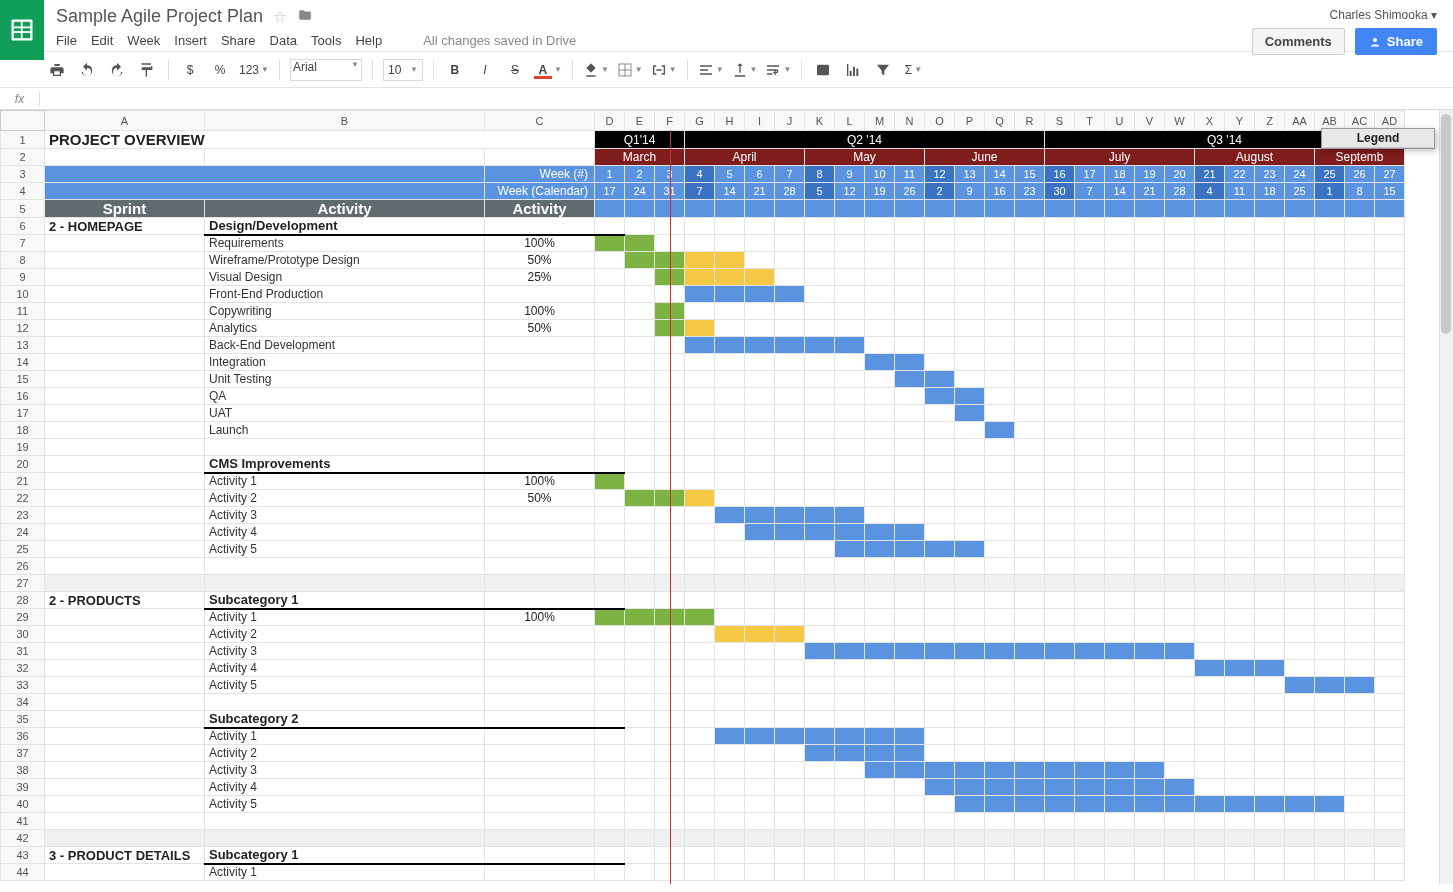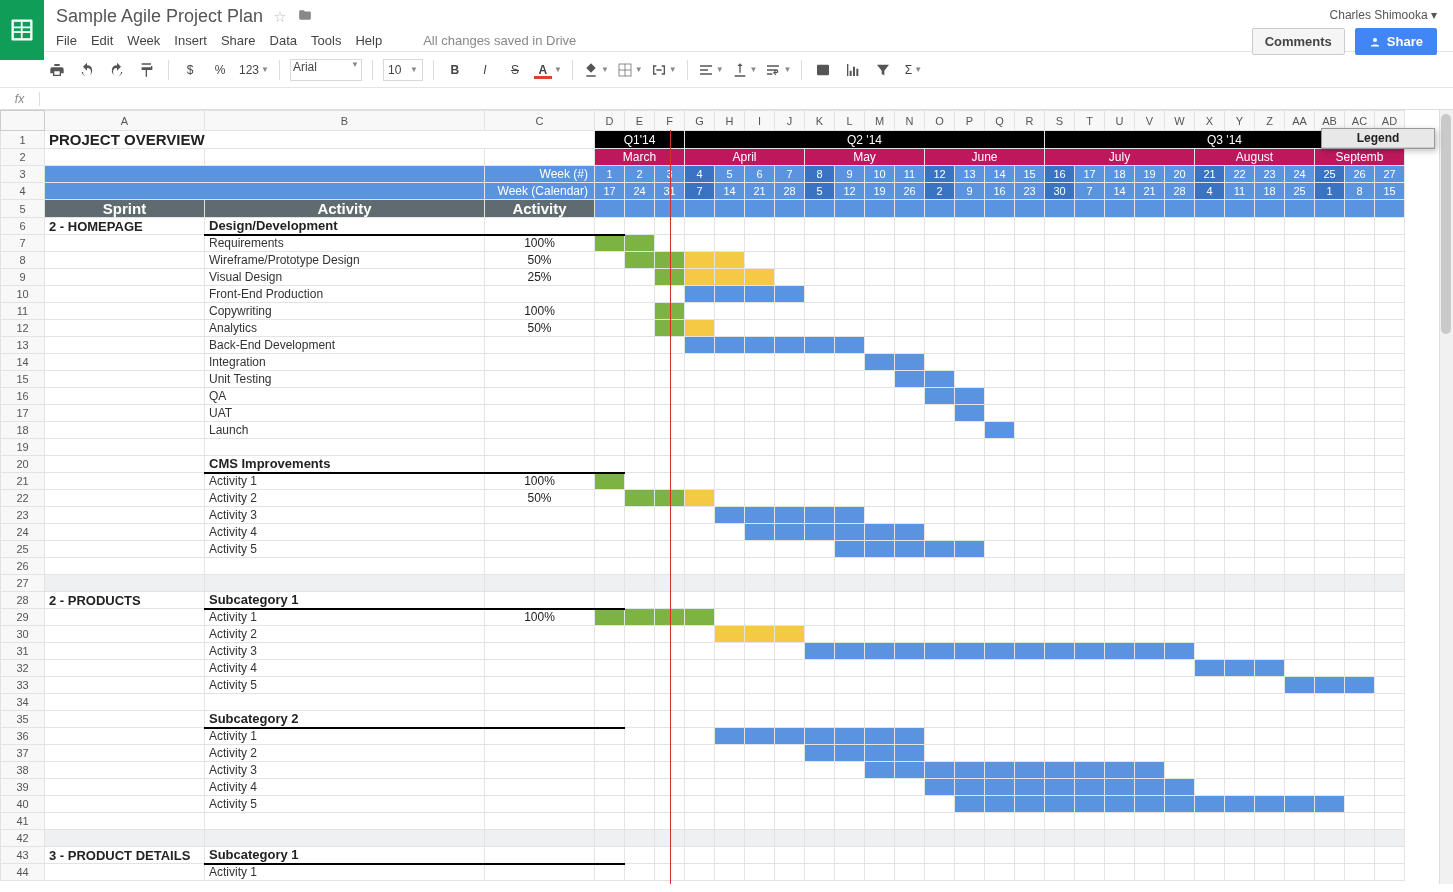--- a/index.html
+++ b/index.html
@@ -40,21 +40,21 @@
   .col-header{background:#f8f8f8;text-align:center;color:#555;font-weight:400;height:20px;font-size:11px;}
   .row-header{background:#f8f8f8;text-align:center;color:#555;font-weight:400;width:30px;font-size:11px;}
   
   .col-rh{width:30px;}
   .col-A{width:160px;}
   .col-B{width:280px;}
   .col-C{width:110px;}
   .col-W{width:30px;}
   
   .black-cell{background:#000;color:#fff;text-align:center;font-weight:400;font-size:12px;}
-  .month-cell{background:#be185d;color:#fff;text-align:center;font-size:12px;}
+  .month-cell{background:#7f1d1d;color:#fff;text-align:center;font-size:12px;}
   .blue-head{background:#5a93e0;color:#fff;text-align:right;padding-right:6px;font-size:12px;}
   .blue-num{background:#5a93e0;color:#fff;text-align:center;font-size:11px;}
   .blue-num.dark{background:#3b73c4;}
   .grey-head{background:#5f6b6f;color:#fff;text-align:center;font-weight:700;font-size:15px;}
   
   .sprint-cell{font-weight:700;padding-left:4px;font-size:13px;}
   .group-head{font-weight:700;border-bottom:2px solid #000 !important;padding-left:4px;font-size:13px;}
   .activity-cell{padding-left:4px;color:#333;}
   .progress-cell{text-align:center;}
   .grey-sep td{background:#eef0f1;}

